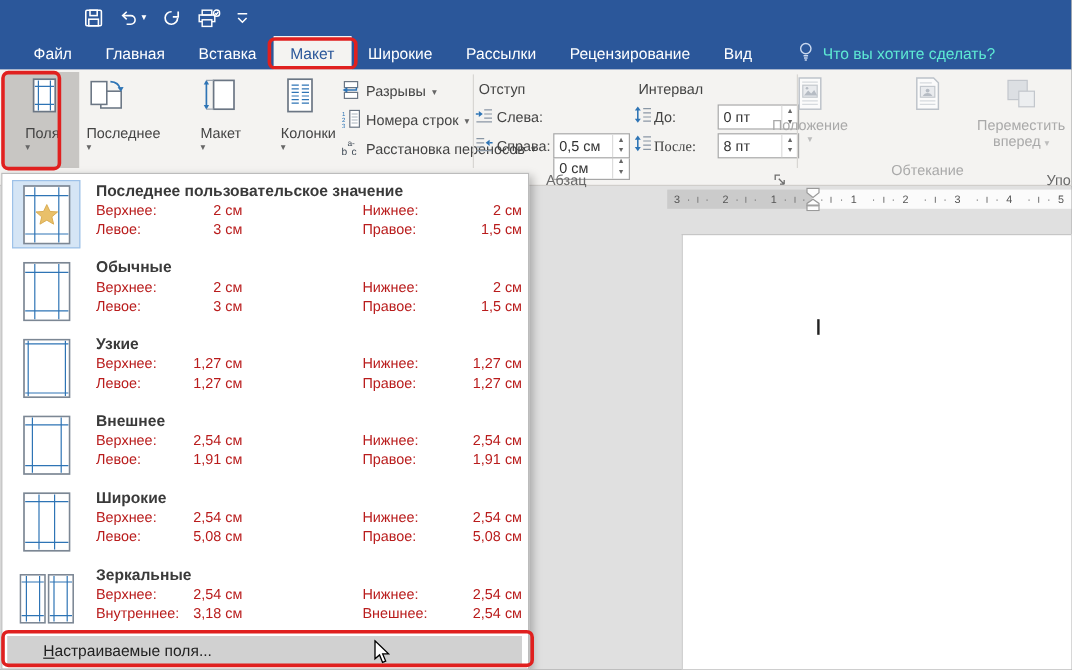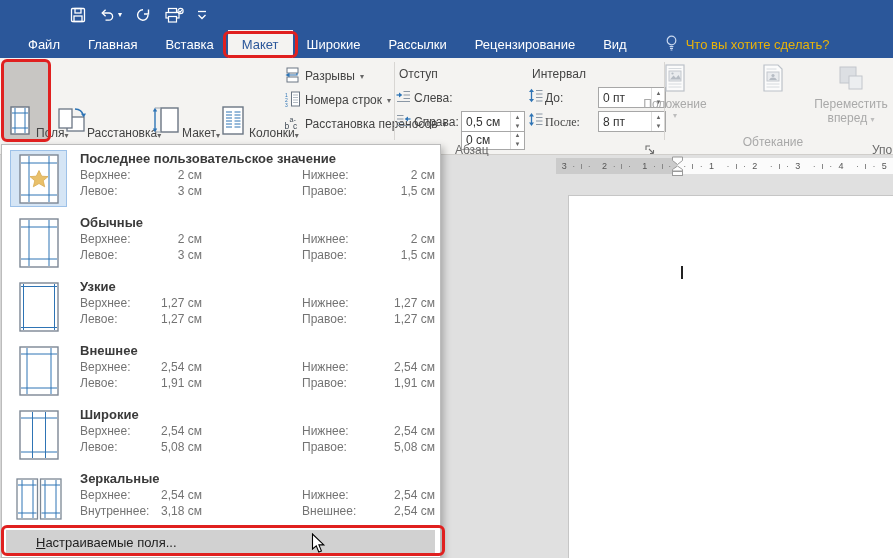--- a/index.html
+++ b/index.html
@@ -11,25 +11,25 @@
   .qbtn{display:flex;align-items:center;gap:2px;cursor:default;}
   .qbtn svg{display:block;}
   .qcaret{color:#fff;font-size:8px;line-height:8px;}
 
   
   .tabrow{position:absolute;top:30px;left:0;right:0;height:28px;background:#2b579a;display:flex;align-items:stretch;color:#fff;font-size:13px;}
   .tabs{display:flex;align-items:stretch;padding-left:14px;}
   .tab{padding:0 14px;display:flex;align-items:center;position:relative;white-space:nowrap;cursor:default;}
   .tab.active{background:#f4f3f1;color:#2b579a;}
   .tab.annotated::after{content:"";position:absolute;left:-5px;right:-5px;top:1px;bottom:0;border:3px solid #e0201f;border-radius:6px;pointer-events:none;}
-  .tellme{display:flex;align-items:center;gap:8px;margin-left:24px;color:#eab308;font-size:13px;white-space:nowrap;}
+  .tellme{display:flex;align-items:center;gap:8px;margin-left:24px;color:#5eead4;font-size:13px;white-space:nowrap;}
 
   
   .ribbon{position:absolute;top:58px;left:0;right:0;height:97px;background:#f4f3f1;border-bottom:1px solid #d0cecb;box-sizing:border-box;font-size:12px;color:#444;}
-  .bigbtn{position:absolute;top:2px;height:80px;display:flex;flex-direction:row;align-items:flex-end;cursor:default;}
+  .bigbtn{position:absolute;top:2px;height:80px;display:flex;flex-direction:column;align-items:flex-start;cursor:default;padding-left:17px;}
   .bigbtn .lbl{margin-top:5px;white-space:nowrap;}
   .bigbtn .caret{margin-top:1px;font-size:8px;color:#666;line-height:8px;}
   .bigbtn.pressed{background:#c8c6c3;}
   .smallbtn{position:absolute;left:284px;height:22px;display:flex;align-items:center;gap:5px;white-space:nowrap;cursor:default;}
   .smallbtn .caret{font-size:8px;color:#666;}
   .vsep{position:absolute;top:4px;bottom:14px;width:1px;background:#d8d6d3;}
   .seclbl{position:absolute;white-space:nowrap;}
   .spinlbl{position:absolute;white-space:nowrap;}
   .spinicon{position:absolute;}
   .spinbox{position:absolute;height:21px;background:#fff;border:1px solid #a7a7a7;display:flex;box-sizing:border-box;}
@@ -55,21 +55,21 @@
   .page{position:absolute;left:568px;top:39px;width:326px;height:380px;background:#fff;border:1px solid #c6c6c6;border-right:0;box-sizing:border-box;}
   .caret-doc{position:absolute;left:681px;top:110px;width:2px;height:13px;background:#222;}
 
   
   .menu{position:absolute;left:1px;top:144px;width:440px;height:414px;background:#fff;border:1px solid #bcbcbc;box-shadow:3px 3px 7px rgba(0,0,0,.25);box-sizing:border-box;z-index:20;}
   .menu-items{position:absolute;top:3px;left:0;right:0;}
   .mi{position:relative;height:64px;cursor:default;}
   .mi-ic{position:absolute;left:8px;top:2px;width:57px;height:57px;display:flex;align-items:center;justify-content:center;border:1px solid transparent;box-sizing:border-box;}
   .mi-ic.sel{background:#d5e5f5;border-color:#9dc1e8;}
   .mi-t{position:absolute;left:78px;top:3px;font-size:13px;font-weight:700;color:#3a3a3a;white-space:nowrap;}
-  .mi-row{position:absolute;left:0;right:0;height:16px;font-size:12px;color:#737373;}
+  .mi-row{position:absolute;left:0;right:0;height:16px;font-size:12px;color:#b91c1c;}
   .ml1{position:absolute;left:78px;}
   .mv1{position:absolute;left:118px;width:82px;text-align:right;}
   .ml2{position:absolute;left:300px;}
   .mv2{position:absolute;left:351px;width:82px;text-align:right;}
   .mi-custom{position:absolute;left:4px;right:5px;top:385px;height:25px;background:#d1d1d1;display:flex;align-items:center;padding-left:30px;font-size:13px;color:#1f1f1f;cursor:default;box-sizing:border-box;}
   .accel{text-decoration:underline;}
 
   
   .red-box{position:absolute;border:3px solid #e0201f;border-radius:6px;pointer-events:none;z-index:50;box-sizing:border-box;}
   #red-margins{left:1px;top:59px;width:50px;height:83px;}
@@ -158,21 +158,21 @@
 
     <div class="bigbtn" style="left:55px;width:93px;">
       <span style="margin-top:4px;">
         <svg width="32" height="32" viewBox="0 0 32 32">
           <rect x="12" y="12" width="17" height="14" fill="#fff" stroke="#6b7684" stroke-width="1.3"></rect>
           <rect x="4" y="4" width="13" height="19" fill="#fff" stroke="#6b7684" stroke-width="1.3"></rect>
           <path d="M20,4 q7,0.5 8,6" stroke="#2e74b5" stroke-width="1.6" fill="none"></path>
           <polygon points="28.8,12.5 26,8.8 31,8.6" fill="#2e74b5"></polygon>
         </svg>
       </span>
-      <span class="lbl">Расстановка</span>
+      <span class="lbl">Последнее</span>
       <span class="caret">▾</span>
     </div>
 
     <div class="bigbtn" style="left:150px;width:64px;">
       <span style="margin-top:4px;">
         <svg width="32" height="32" viewBox="0 0 32 32">
           <rect x="11" y="3" width="17" height="24" fill="#fff" stroke="#6b7684" stroke-width="1.4"></rect>
           <path d="M5,5 V25" stroke="#2e74b5" stroke-width="1.4" fill="none"></path>
           <polygon points="5,2.5 2.8,6.5 7.2,6.5" fill="#2e74b5"></polygon>
           <polygon points="5,27.5 2.8,23.5 7.2,23.5" fill="#2e74b5"></polygon>

